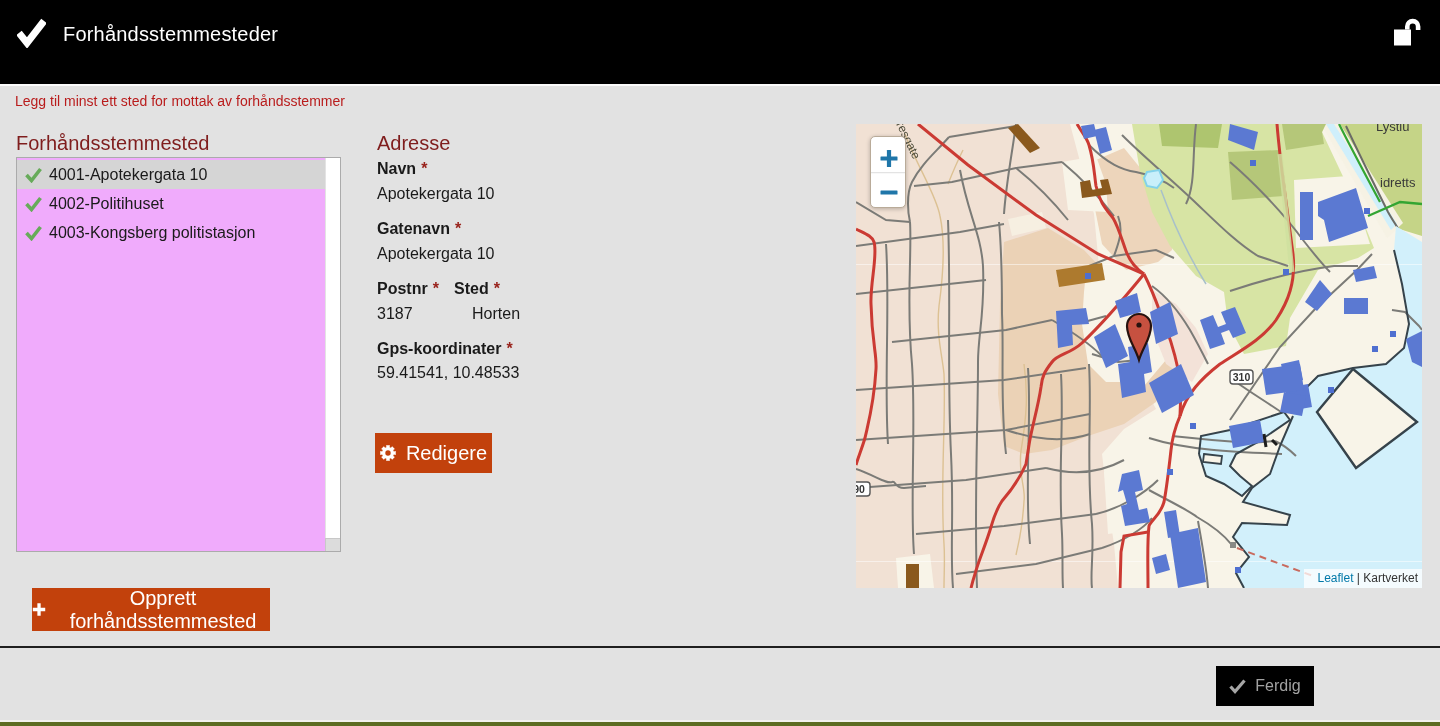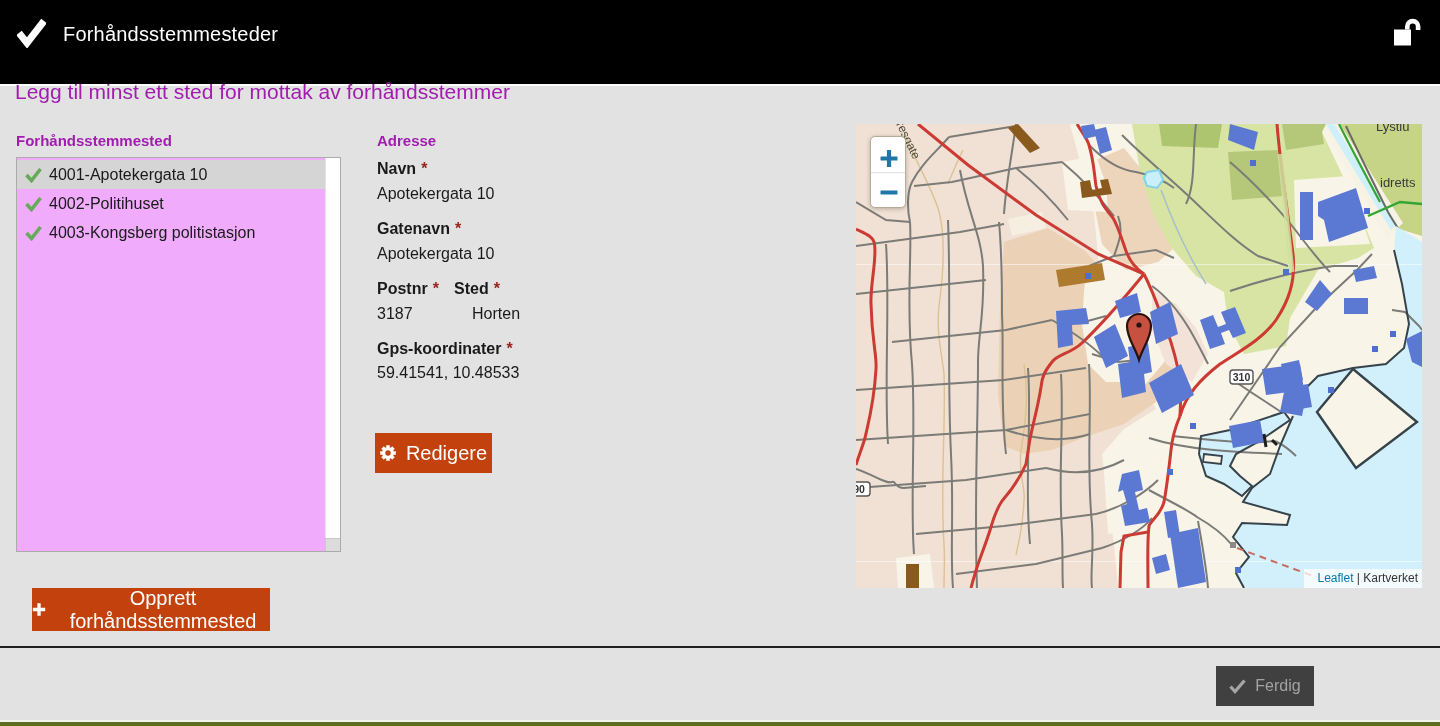--- a/index.html
+++ b/index.html
@@ -3,36 +3,36 @@
 <meta charset="utf-8">
 <title>Forhåndsstemmesteder</title>
 <style>
   * { margin:0; padding:0; box-sizing:border-box; }
   html,body { width:1440px; height:726px; overflow:hidden; }
   body { font-family:"Liberation Sans", sans-serif; background:#e2e2e2; position:relative; }
   .topbar { position:absolute; left:0; top:0; width:1440px; height:86px; background:#000; border-bottom:2px solid #fbfbfb; }
   .topbar .chk { position:absolute; left:17px; top:17px; }
   .topbar h2 { position:absolute; left:63px; top:23px; font-size:20px; font-weight:400; color:#fff; letter-spacing:0.2px; }
   .topbar .lock { position:absolute; left:1392px; top:16px; }
-  h1.lead { position:absolute; left:15px; top:80px; font-size:21px; font-weight:400; color:#a21caf; }
-  .col-label { position:absolute; font-size:15px; font-weight:700; color:#a21caf; }
+  h1.lead { position:absolute; left:15px; top:93px; font-size:14px; font-weight:400; color:#b91c1c; }
+  .col-label { position:absolute; font-size:20px; font-weight:400; color:#7f1d1d; }
   .listbox { position:absolute; left:16px; top:157px; width:325px; height:395px; background:#f0abfc; border:1px solid #ababab; padding-top:2px; }
   .listbox .track { position:absolute; right:0; top:0; width:15px; height:100%; background:#fff; border-left:1px solid #e3e3e3; }
   .listbox .corner { position:absolute; right:0; bottom:0; width:15px; height:13px; background:#dcdcdc; border-left:1px solid #c8c8c8; border-top:1px solid #c8c8c8;}
   .row { position:relative; height:29px; line-height:29px; font-size:16px; color:#1a1a1a; padding-left:32px; width:308px;}
   .row.sel { background:#d5d5d5; }
   .row svg { position:absolute; left:8px; top:7px; }
   .fgroup { position:absolute; left:377px; font-size:16px; color:#1a1a1a; }
   .fgroup b { font-weight:700; }
   .req { color:#99231c; font-weight:700; margin-left:5px; }
   .btn { position:absolute; background:#c2410c; color:#fff; font-size:20px; font-family:"Liberation Sans",sans-serif; border:none; display:flex; align-items:center; justify-content:center; gap:10px; }
   .btn-redigere { left:375px; top:433px; width:117px; height:40px; }
   .btn-opprett { left:32px; top:588px; width:238px; height:43px; }
   .divider { position:absolute; left:0; top:646px; width:1440px; height:2px; background:#1f1f1f; }
-  .btn-ferdig { position:absolute; left:1216px; top:666px; width:98px; height:40px; background:#404040; color:#a2a2a2; font-size:16px; display:flex; align-items:center; justify-content:center; gap:9px; }
+  .btn-ferdig { position:absolute; left:1216px; top:666px; width:98px; height:40px; background:#000000; color:#a2a2a2; font-size:16px; display:flex; align-items:center; justify-content:center; gap:9px; }
   .bottomline { position:absolute; left:0; top:720px; width:1440px; height:6px; background:#f2f2ee; border-bottom:4px solid #5d6c22; }
   .map { position:absolute; left:856px; top:124px; width:566px; height:464px; overflow:hidden; }
   .zoomctl { position:absolute; left:870px; top:136px; width:36px; height:72px; background:#fff; border:1px solid #b9ab99; border-radius:5px; z-index:5; box-shadow:0 1px 4px rgba(0,0,0,0.25);}
   .zoomctl svg { display:block; }
   .attrib { position:absolute; left:1304px; top:569px; width:118px; height:19px; background:rgba(255,255,255,0.75); font-size:12px; color:#333; text-align:right; line-height:19px; padding-right:4px; z-index:5;}
   .attrib a { color:#0078a8; text-decoration:none; }
 </style>
 </head>
 <body>
   <div class="topbar">

